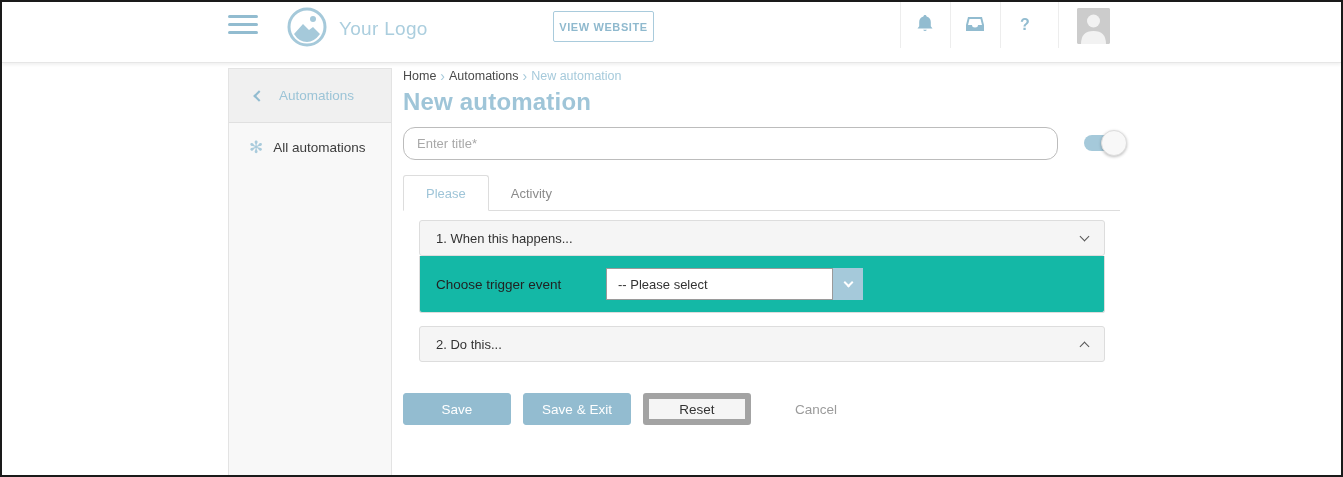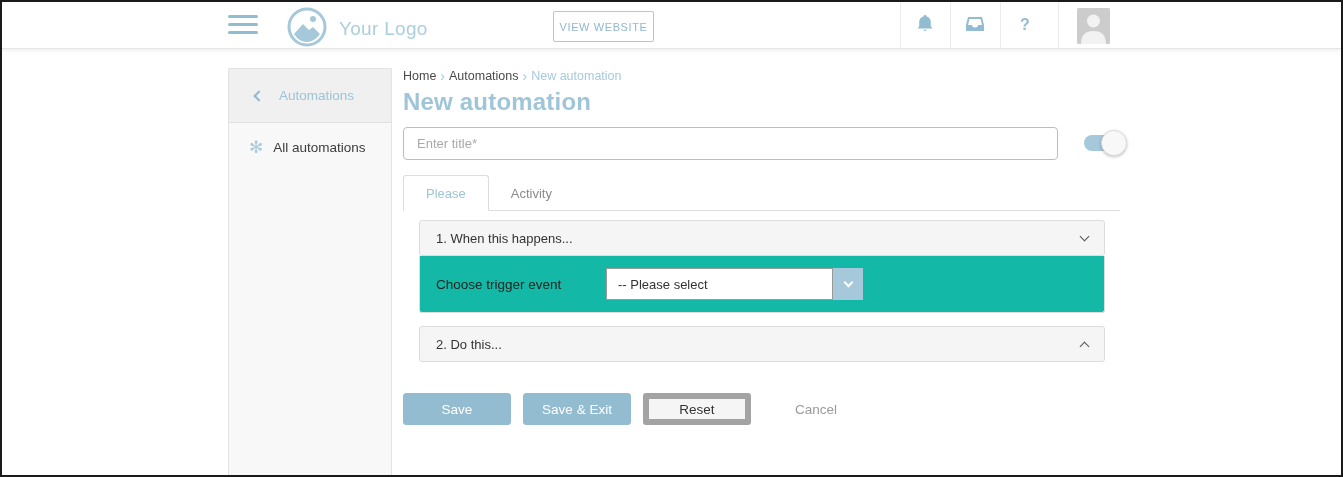--- a/index.html
+++ b/index.html
@@ -4,31 +4,31 @@
 <style>
   * { margin:0; padding:0; box-sizing:border-box; }
   html,body { background:#fff; }
   body { font-family:"Liberation Sans", sans-serif; }
   .viewport {
     position:relative; width:1343px; height:477px;
     border:2px solid #1a1a1a; background:#fff; overflow:hidden;
   }
   
   .header {
-    position:absolute; left:0; top:0; width:100%; height:47px; background:#fff;
+    position:absolute; left:0; top:0; width:100%; height:61px; background:#fff;
     border-bottom:1px solid #e6e6e6; box-shadow:0 2px 3px rgba(0,0,0,0.06); z-index:5;
   }
   .hamburger { position:absolute; left:226px; top:13px; width:30px; height:21px; cursor:pointer; }
   .hamburger span { display:block; height:3px; background:#92bcd0; border-radius:2px; margin-bottom:5px; }
   .logo { position:absolute; left:284px; top:4px; display:flex; align-items:center; cursor:pointer; }
   .logo-text { color:#abcede; font-size:19px; margin-left:11px; letter-spacing:0.3px; }
   .view-website {
     position:absolute; left:551px; top:9px; width:101px; height:31px;
     background:#fff; border:1px solid #a9cbdc; border-radius:2px;
-    color:#8fb9ce; font-size:11px; font-weight:normal; letter-spacing:0.6px; cursor:pointer;
+    color:#8fb9ce; font-size:11px; font-weight:bold; letter-spacing:0.6px; cursor:pointer;
     font-family:"Liberation Sans", sans-serif;
   }
   .hdr-divider { position:absolute; top:0; width:1px; height:46px; background:#ededed; }
   .hdr-icon-btn { position:absolute; top:0; width:48px; height:46px; border:none; background:transparent; cursor:pointer; }
   .help-glyph { color:#92bcd0; font-size:16px; font-weight:bold; font-family:"Liberation Sans", sans-serif; }
   .avatar {
     position:absolute; left:1075px; top:6px; width:33px; height:36px;
     background:#cccccc; border-radius:2px; overflow:hidden; cursor:pointer;
   }
   
@@ -47,21 +47,21 @@
   .sidebar-item-label { color:#3c3c3c; font-size:13.5px; }
   
   .content { position:absolute; left:401px; top:66px; width:717px; }
   .breadcrumb { font-size:12.5px; color:#4a4a4a; display:flex; gap:4px; align-items:center; }
   .crumb { cursor:pointer; }
   .crumb-sep { color:#a6cadb; font-size:14px; }
   .crumb-current { color:#a6cadb; }
   .page-title { color:#9fc5d8; font-size:24px; font-weight:bold; margin-top:4px; letter-spacing:0.2px; }
   .title-row { position:relative; margin-top:11px; height:33px; }
   .title-input {
-    width:655px; height:33px; border:1px solid #bcbcbc; border-radius:4px;
+    width:655px; height:33px; border:1px solid #bcbcbc; border-radius:12px;
     padding:0 13px; font-size:13px; color:#333; font-family:"Liberation Sans", sans-serif; outline:none;
   }
   .title-input::placeholder { color:#a9a9a9; }
   .toggle { position:absolute; left:681px; top:5px; width:38px; height:22px; cursor:pointer; }
   .toggle-track { position:absolute; left:0; top:3px; width:36px; height:16px; border-radius:8px; background:#a5c9da; }
   .toggle-knob {
     position:absolute; right:-5px; top:-2px; width:26px; height:26px; border-radius:50%;
     background:#f8f8f8; border:1px solid #ddd; box-shadow:0 1px 3px rgba(0,0,0,0.25);
   }
   .tabs { display:flex; margin-top:15px; border-bottom:1px solid #ddd; height:36px; }

